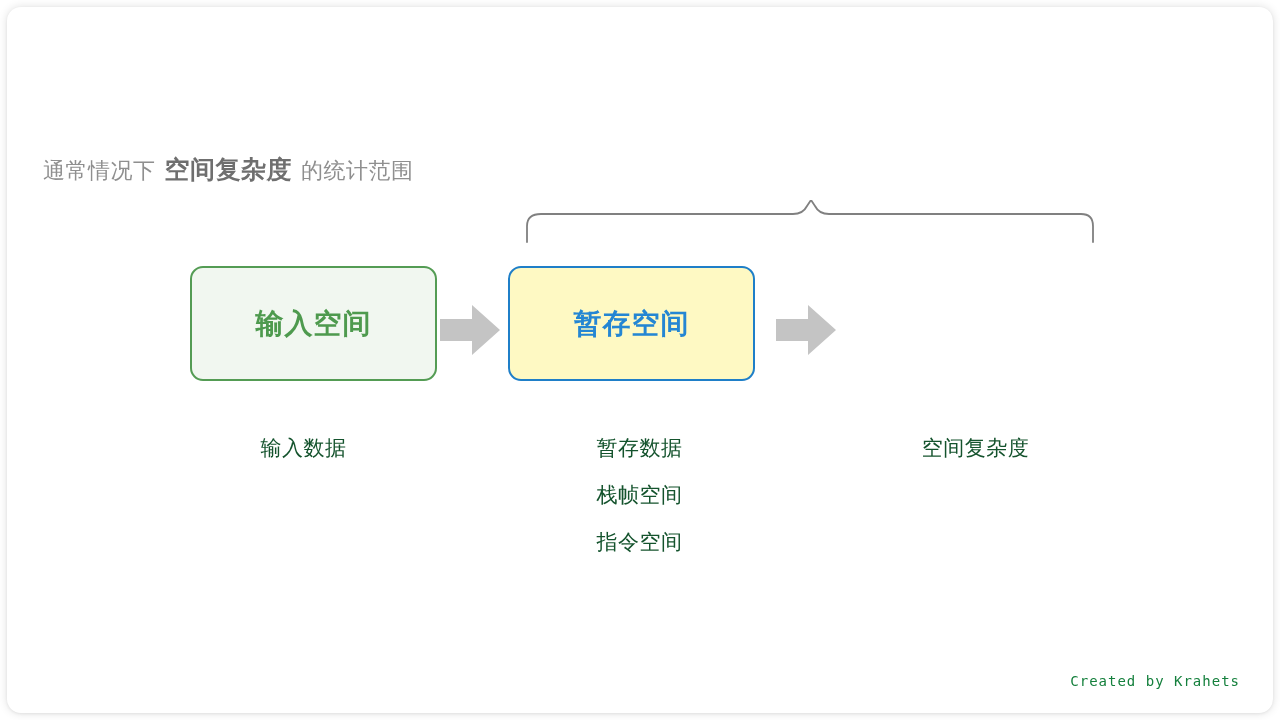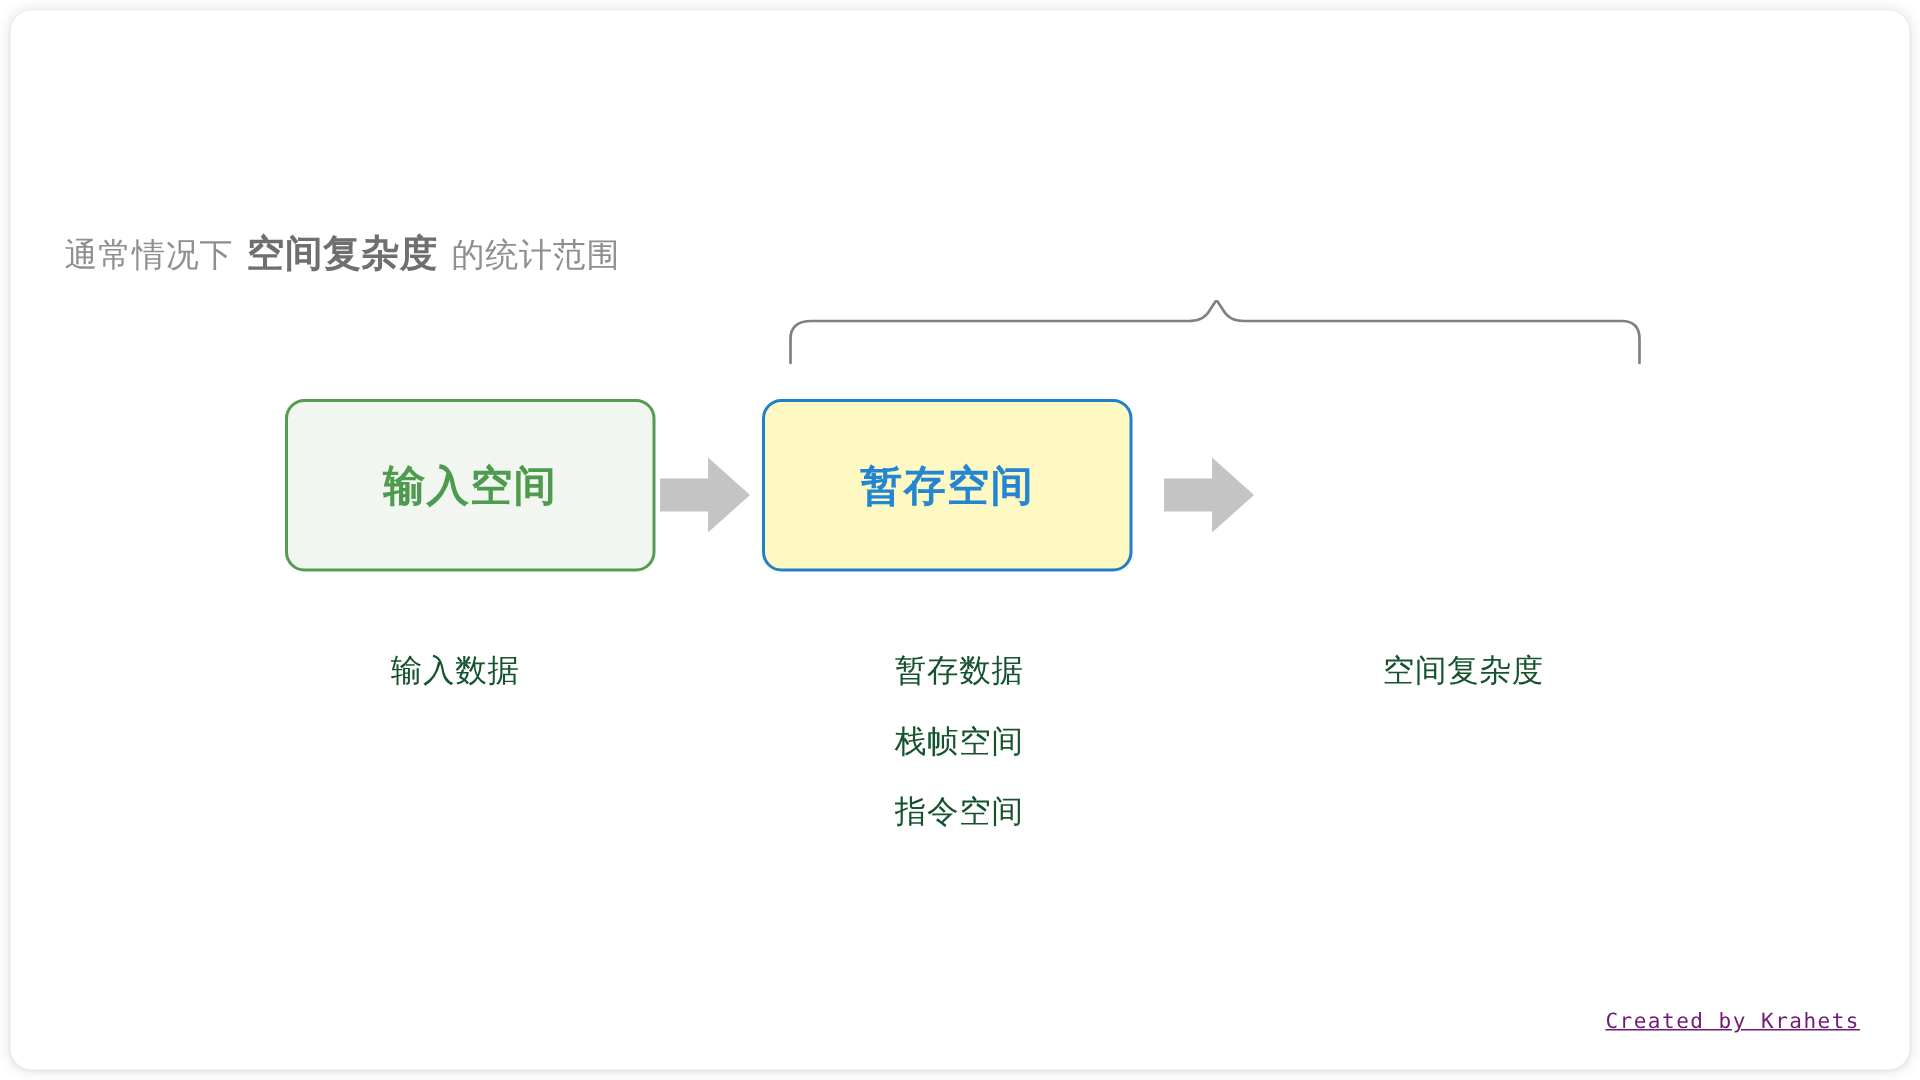--- a/index.html
+++ b/index.html
@@ -122,24 +122,23 @@
     white-space: nowrap;
   }
 
   
   #credit {
     position: absolute;
     right: 40px;
     top: 673px;
     font-family: "DejaVu Sans Mono", "Liberation Mono", monospace;
     font-size: 14px;
-    color: #701a75;
+    color: #15803d;
     letter-spacing: 1px;
     white-space: nowrap;
-    text-decoration: underline;
   }
 </style>
 </head>
 <body>
 
 <div id="card"></div>
 
 <div class="stage">
 
   <div id="caption">

